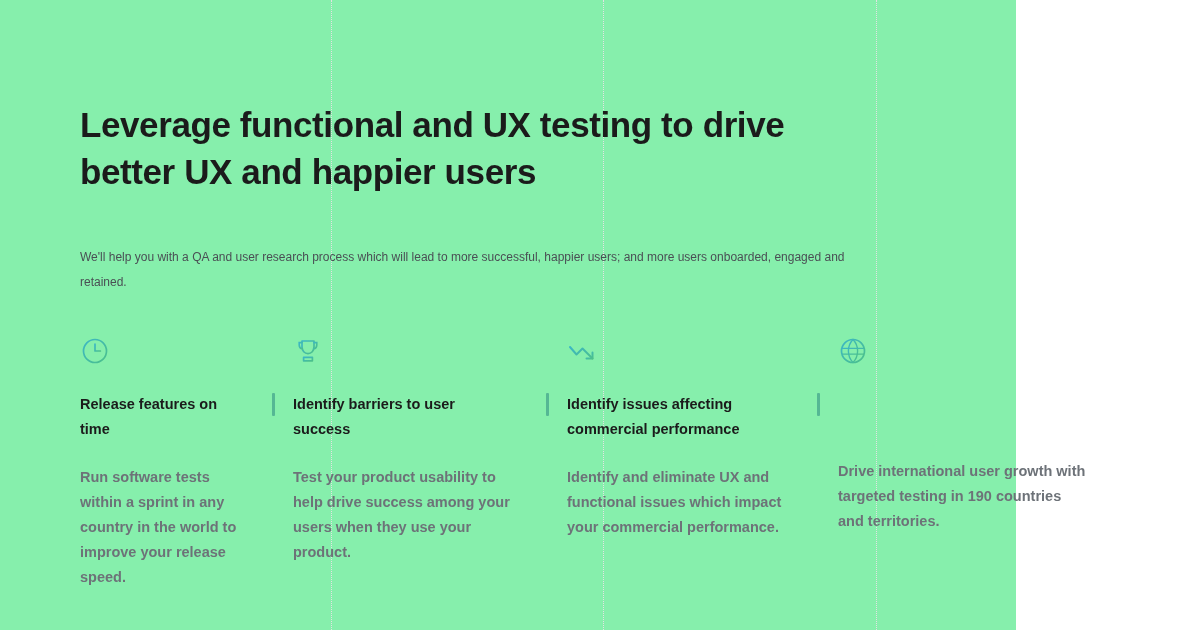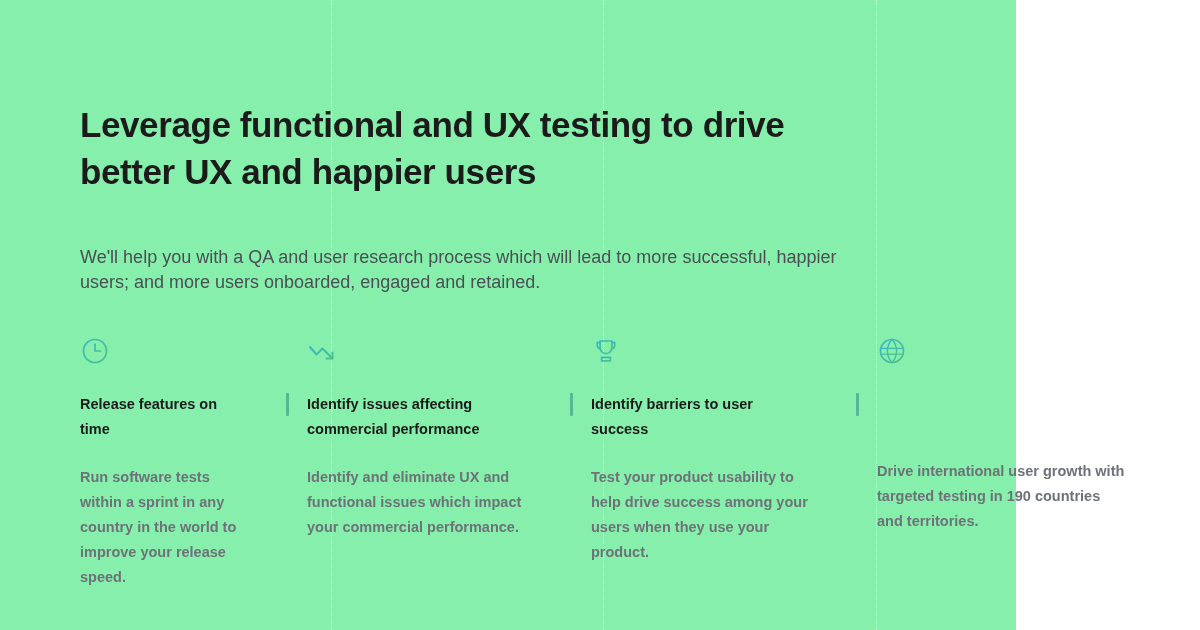--- a/index.html
+++ b/index.html
@@ -48,34 +48,33 @@
     letter-spacing: -0.4px;
     color: #1b1b1b;
     font-family: "Liberation Sans", sans-serif;
   }
   .hero-sub {
     margin: 0;
     position: absolute;
     top: 144px;
     left: 0;
     width: 770px;
-    font-size: 18px;
+    font-size: 12px;
     line-height: 25px;
     color: #4a4f54;
     font-weight: 400;
   }
 
   
   .columns {
     position: absolute;
     left: 0;
     top: 336px;
     width: 1200px;
     display: flex;
-    gap: 13px;
   }
   .col {
     position: relative;
     box-sizing: border-box;
   }
   .col.c1 { width: 272px; padding-left: 80px; padding-right: 30px; }
   .col.c2 { width: 272px; padding-left: 22px; padding-right: 30px; }
   .col.c3 { width: 273px; padding-left: 21px; padding-right: 30px; }
   .col.c4 { width: 300px; padding-left: 21px; padding-right: 30px; }
 
@@ -143,40 +142,20 @@
           <circle cx="15" cy="15" r="11.5" stroke="url(#g1)" stroke-width="1.7" fill="none"></circle>
           <path d="M15 8.2 V15 H20.4" stroke="url(#g1)" stroke-width="1.7" stroke-linecap="round" stroke-linejoin="round" fill="none"></path>
         </svg>
       </span>
       <div class="col-head-wrap">
         <h3 class="col-head">Release features on time</h3>
       </div>
       <p class="col-body">Run software tests within a sprint in any country in the world to improve your release speed.</p>
     </div>
 
-    <div class="col c2">
-      <span class="col-icon">
-        <svg width="34" height="30" viewBox="0 0 34 30" fill="none">
-          <defs>
-            <linearGradient id="g2" x1="0" y1="0" x2="1" y2="1">
-              <stop offset="0%" stop-color="#3bb6c6"></stop>
-              <stop offset="100%" stop-color="#4cc08a"></stop>
-            </linearGradient>
-          </defs>
-          <path d="M3 11 L9.5 18.5 L15.5 12.5 L25.5 22.5" stroke="url(#g2)" stroke-width="2" stroke-linecap="round" stroke-linejoin="round" fill="none"></path>
-          <path d="M25.5 22.5 L25.5 16.5 M25.5 22.5 L19.5 22.5" stroke="url(#g2)" stroke-width="2" stroke-linecap="round" stroke-linejoin="round" fill="none"></path>
-        </svg>
-      </span>
-      <div class="col-head-wrap">
-        <span class="accent-bar"></span>
-        <h3 class="col-head">Identify issues affecting commercial performance</h3>
-      </div>
-      <p class="col-body">Identify and eliminate UX and functional issues which impact your commercial performance.</p>
-    </div>
-
     <div class="col c3">
       <span class="col-icon">
         <svg width="30" height="30" viewBox="0 0 30 30" fill="none">
           <defs>
             <linearGradient id="g3" x1="0" y1="0" x2="1" y2="1">
               <stop offset="0%" stop-color="#3bb6c6"></stop>
               <stop offset="100%" stop-color="#4cc08a"></stop>
             </linearGradient>
           </defs>
           <path d="M9 5 H21 V11 C21 14.8 18.4 17.6 15 17.6 C11.6 17.6 9 14.8 9 11 Z" stroke="url(#g3)" stroke-width="1.7" stroke-linejoin="round" fill="none"></path>
@@ -186,20 +165,40 @@
           <path d="M10.6 24.8 H19.4 V21.4 H10.6 Z" stroke="url(#g3)" stroke-width="1.7" stroke-linejoin="round" fill="none"></path>
         </svg>
       </span>
       <div class="col-head-wrap">
         <span class="accent-bar"></span>
         <h3 class="col-head">Identify barriers to user success</h3>
       </div>
       <p class="col-body">Test your product usability to help drive success among your users when they use your product.</p>
     </div>
 
+    <div class="col c2">
+      <span class="col-icon">
+        <svg width="34" height="30" viewBox="0 0 34 30" fill="none">
+          <defs>
+            <linearGradient id="g2" x1="0" y1="0" x2="1" y2="1">
+              <stop offset="0%" stop-color="#3bb6c6"></stop>
+              <stop offset="100%" stop-color="#4cc08a"></stop>
+            </linearGradient>
+          </defs>
+          <path d="M3 11 L9.5 18.5 L15.5 12.5 L25.5 22.5" stroke="url(#g2)" stroke-width="2" stroke-linecap="round" stroke-linejoin="round" fill="none"></path>
+          <path d="M25.5 22.5 L25.5 16.5 M25.5 22.5 L19.5 22.5" stroke="url(#g2)" stroke-width="2" stroke-linecap="round" stroke-linejoin="round" fill="none"></path>
+        </svg>
+      </span>
+      <div class="col-head-wrap">
+        <span class="accent-bar"></span>
+        <h3 class="col-head">Identify issues affecting commercial performance</h3>
+      </div>
+      <p class="col-body">Identify and eliminate UX and functional issues which impact your commercial performance.</p>
+    </div>
+
     <div class="col c4">
       <span class="col-icon">
         <svg width="30" height="30" viewBox="0 0 30 30" fill="none">
           <defs>
             <linearGradient id="g4" x1="0" y1="0" x2="1" y2="1">
               <stop offset="0%" stop-color="#3bb6c6"></stop>
               <stop offset="100%" stop-color="#4cc08a"></stop>
             </linearGradient>
           </defs>
           <circle cx="15" cy="15" r="11.5" stroke="url(#g4)" stroke-width="1.7" fill="none"></circle>

